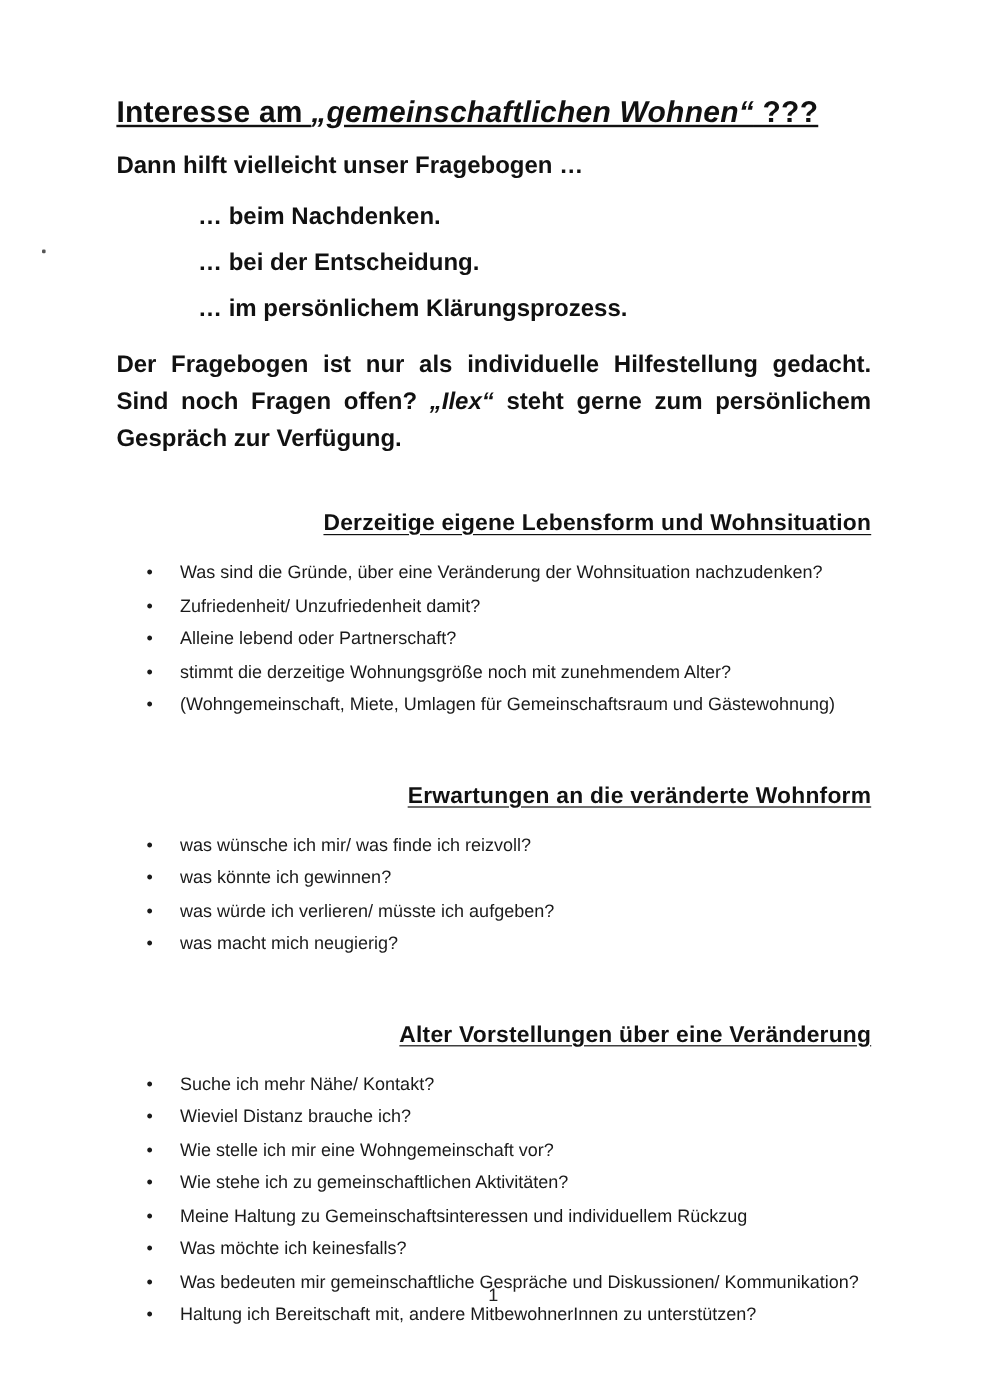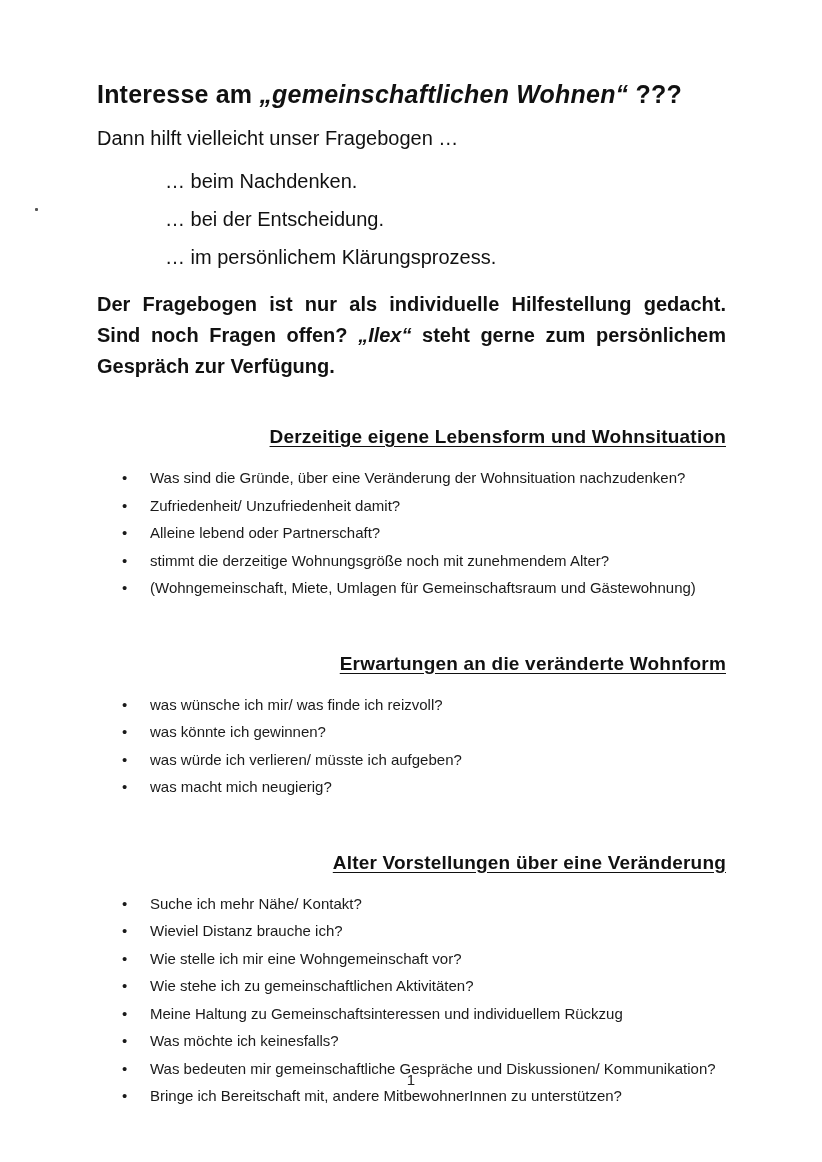--- a/index.html
+++ b/index.html
@@ -13,30 +13,30 @@
     color:#111;
     overflow:hidden;
   }
   .stray-dot {
     position:absolute; left:35px; top:208px;
     width:3px; height:3px; background:#555; border-radius:1px;
   }
   h1.doc-title {
     margin:0 0 20px 0;
     font-size:25px; font-weight:bold; line-height:25px;
-    white-space:nowrap; letter-spacing:0.2px;
+    white-space:nowrap; letter-spacing:0.2px;text-decoration:underline;
   }
   h1 .quoted { font-style:italic; }
   .intro-line {
     margin:0 0 20px 0;
-    font-size:20px; font-weight:normal; line-height:23px;
+    font-size:20px; font-weight:bold; line-height:23px;
   }
   .intro-point {
     margin:0 0 15px 68px;
-    font-size:20px; font-weight:normal; line-height:23px;
+    font-size:20px; font-weight:bold; line-height:23px;
   }
   .lead-paragraph {
     margin:20px 0 0 0;
     font-size:20px; font-weight:bold; line-height:31px;
     text-align:justify;
   }
   .lead-paragraph .emphasis { font-style:italic; }
   .sections { margin-top:44px; }
   .q-section { margin-bottom:51px; }
   .q-section h2 {
@@ -109,19 +109,19 @@
   <section class="q-section">
     <h2>Alter Vorstellungen über eine Veränderung</h2>
     <ul class="bullet-list">
           <li><span class="dot">•</span><span>Suche ich mehr Nähe/ Kontakt?</span></li>
           <li><span class="dot">•</span><span>Wieviel Distanz brauche ich?</span></li>
           <li><span class="dot">•</span><span>Wie stelle ich mir eine Wohngemeinschaft vor?</span></li>
           <li><span class="dot">•</span><span>Wie stehe ich zu gemeinschaftlichen Aktivitäten?</span></li>
           <li><span class="dot">•</span><span>Meine Haltung zu Gemeinschaftsinteressen und individuellem Rückzug</span></li>
           <li><span class="dot">•</span><span>Was möchte ich keinesfalls?</span></li>
           <li><span class="dot">•</span><span>Was bedeuten mir gemeinschaftliche Gespräche und Diskussionen/ Kommunikation?</span></li>
-          <li><span class="dot">•</span><span>Bringe ich Bereitschaft mit, andere MitbewohnerInnen zu unterstützen?</span></li>
+          <li><span class="dot">•</span><span>Haltung ich Bereitschaft mit, andere MitbewohnerInnen zu unterstützen?</span></li>
         </ul>
   </section>
 </div>
 
   <div class="page-number">1</div>
 </div>
 
 </body></html>

